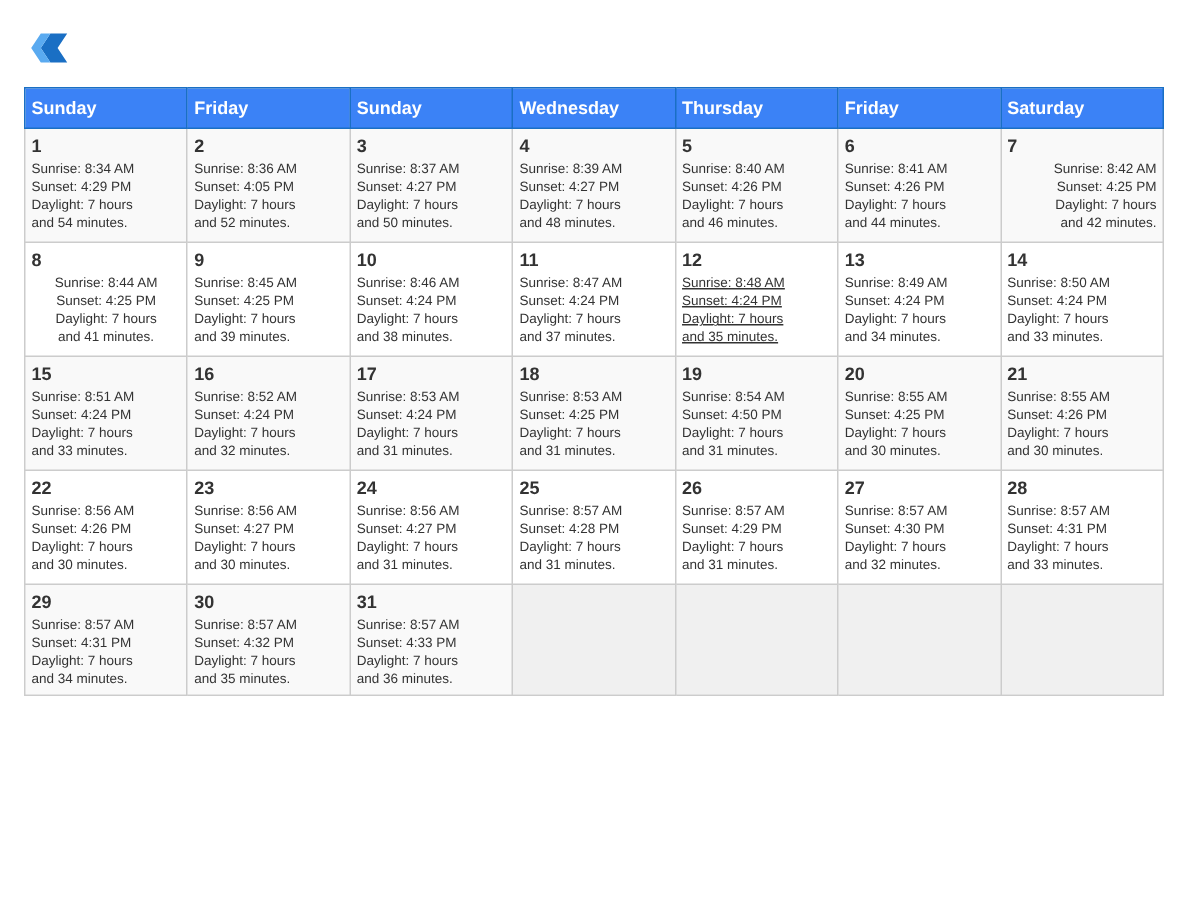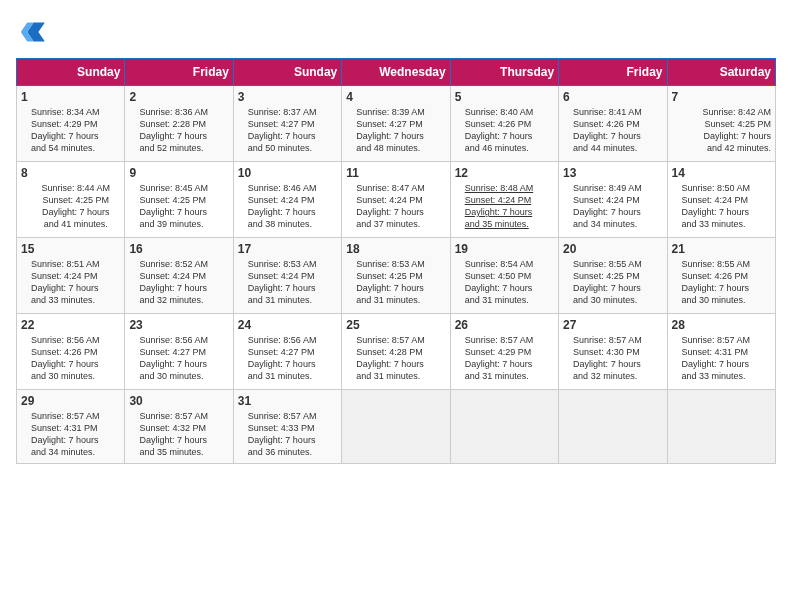--- a/index.html
+++ b/index.html
@@ -49,26 +49,26 @@
     .title-block .location {
       font-size: 15px;
       color: #555;
     }
     table {
       width: 100%;
       border-collapse: collapse;
       table-layout: fixed;
     }
     thead th {
-      background-color: #be185d;
+      background-color: #3b82f6;
       color: #fff;
       font-size: 12px;
       font-weight: bold;
       padding: 6px 4px;
-      text-align: right;
+      text-align: left;
       border: 1px solid #1a6fc4;
     }
     tbody td {
       border: 1px solid #ccc;
       vertical-align: top;
       padding: 4px 4px;
       font-size: 9px;
       color: #333;
       height: 76px;
       background: #fff;
@@ -79,21 +79,20 @@
     .day-num {
       font-size: 12px;
       font-weight: bold;
       display: block;
       margin-bottom: 2px;
     }
     .cell-text {
       font-size: 9px;
       line-height: 1.35;
       color: #333;
-      margin-left: 10px;
     }
     td.empty {
       background: #f0f0f0 !important;
     }
     tbody tr:last-child td {
       height: 68px;
     }
   </style>
 </head>
 <body>
@@ -133,21 +132,21 @@
           <td>
             <span class="day-num">1</span>
             <div class="cell-text" style="white-space: pre-line;">Sunrise: 8:34 AM
 Sunset: 4:29 PM
 Daylight: 7 hours
 and 54 minutes.</div>
           </td>
           <td>
             <span class="day-num">2</span>
             <div class="cell-text" style="white-space: pre-line;">Sunrise: 8:36 AM
-Sunset: 2:28 PM
+Sunset: 4:05 PM
 Daylight: 7 hours
 and 52 minutes.</div>
           </td>
           <td>
             <span class="day-num">3</span>
             <div class="cell-text" style="white-space: pre-line;">Sunrise: 8:37 AM
 Sunset: 4:27 PM
 Daylight: 7 hours
 and 50 minutes.</div>
           </td>

